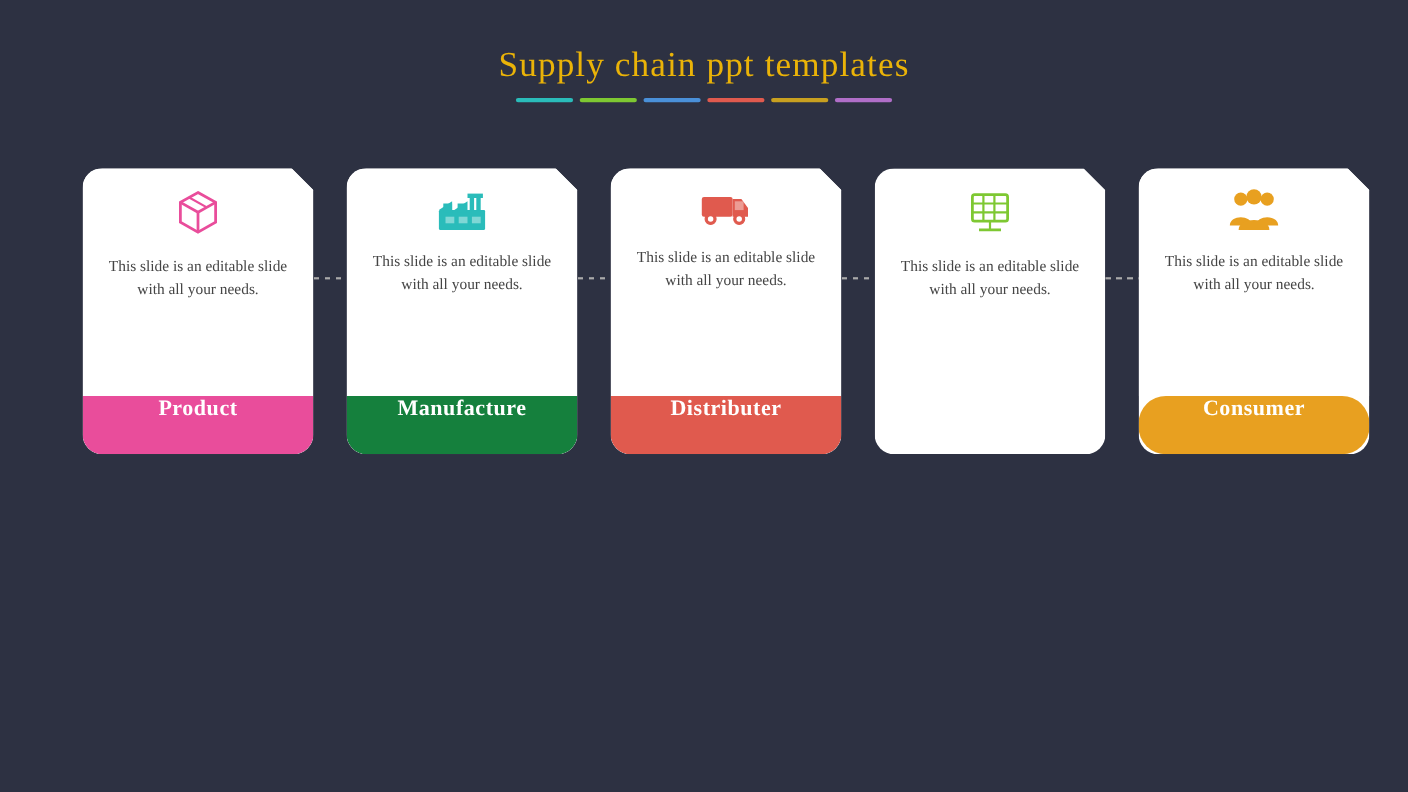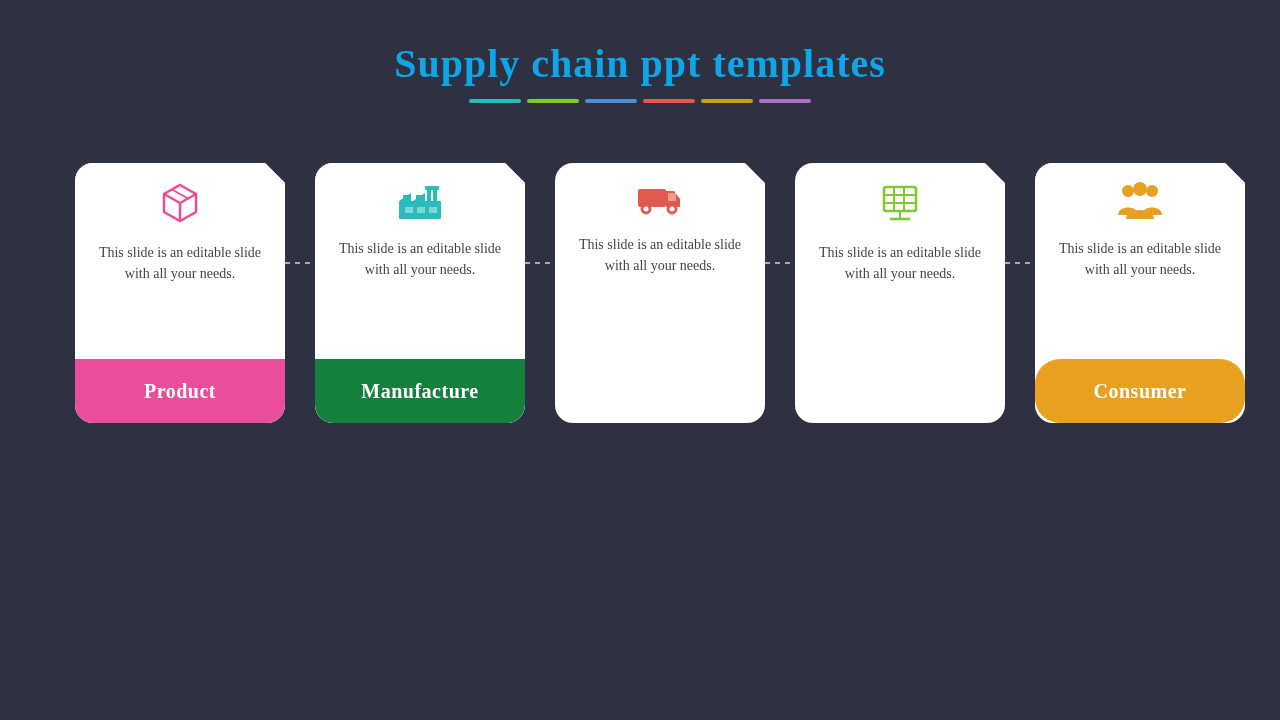--- a/index.html
+++ b/index.html
@@ -14,23 +14,23 @@
       flex-direction: column;
       align-items: center;
     }
 
     .header {
       margin-top: 40px;
       text-align: center;
     }
 
     .title {
-      color: #0ea5e9;
-      font-size: 40px;
-      font-weight: 700;
+      color: #eab308;
+      font-size: 32px;
+      font-weight: 400;
       letter-spacing: 1px;
       margin-bottom: 12px;
     }
 
     .decorative-lines {
       display: flex;
       gap: 6px;
       justify-content: center;
       margin-bottom: 0;
     }
@@ -92,23 +92,22 @@
 
     .card-description {
       font-size: 14px;
       color: #444;
       text-align: center;
       line-height: 1.5;
       font-family: 'Georgia', serif;
     }
 
     .card-bottom {
-      height: 64px;
-      display: flex;
-      align-items: center;
+      height: 53px;
+      display: flex;
       justify-content: center;
       border-radius: 0 0 18px 18px;
     }
 
     .card-label {
       color: white;
       font-size: 20px;
       font-weight: 700;
       font-family: 'Georgia', serif;
       letter-spacing: 0.5px;
@@ -206,20 +205,23 @@
           <polygon points="30,10 30,26 44,26 44,18 38,10"></polygon>
           <rect x="32" y="12" width="8" height="8" fill="white" opacity="0.4"></rect>
           <circle cx="10" cy="28" r="5" fill="#e05a4e" stroke="#e05a4e" stroke-width="1"></circle>
           <circle cx="10" cy="28" r="2.5" fill="white"></circle>
           <circle cx="36" cy="28" r="5" fill="#e05a4e" stroke="#e05a4e" stroke-width="1"></circle>
           <circle cx="36" cy="28" r="2.5" fill="white"></circle>
         </svg>
       </div>
       <p class="card-description">This slide is an editable slide with all your needs.</p>
     </div>
+    <div class="card-bottom" style="background-color:#e05a4e;">
+      <span class="card-label">Distributer</span>
+    </div>
   </div>
 
   <div class="connector-line"></div>
 
   <div class="card card-retailer">
     <div class="card-top">
       <div class="card-icon">
         <svg width="44" height="44" viewBox="0 0 44 44" fill="none">
 
           <rect x="6" y="6" width="32" height="24" rx="2" fill="none" stroke="#7ec832" stroke-width="2.5"></rect>

